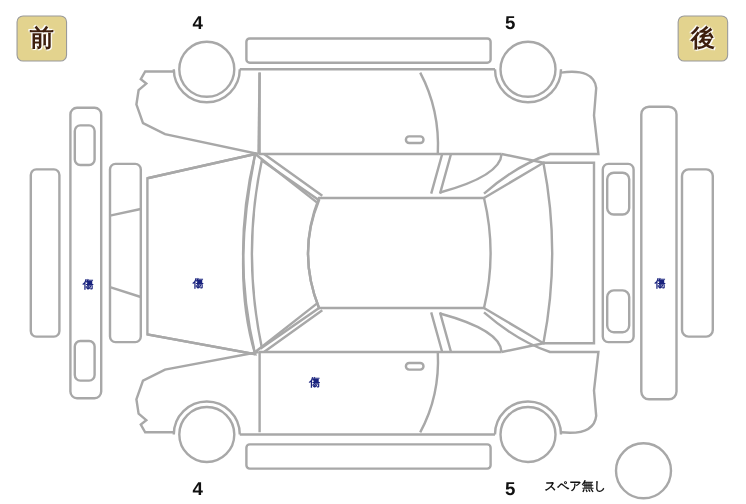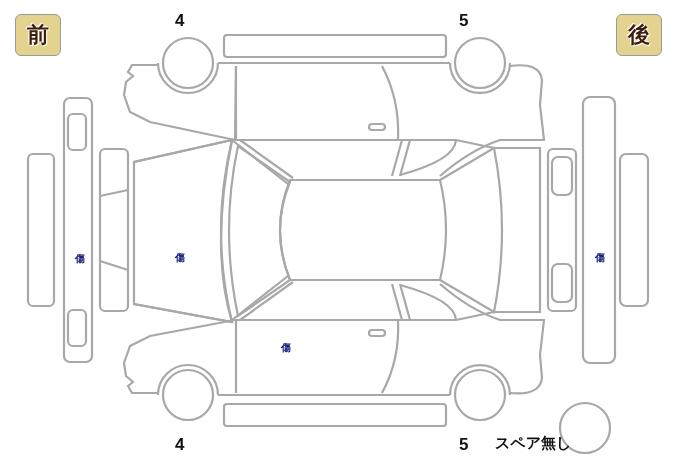--- a/index.html
+++ b/index.html
@@ -8,21 +8,21 @@
   .badge { position: absolute; width: 44px; height: 40px; top: 14px;
            background: #e3d38e; border: 1px solid #9a9a9a; border-radius: 6px;
            display: flex; align-items: center; justify-content: center;
            font-size: 22px; font-weight: bold; color: #3d1e0c;
            text-shadow: 0 0 2px #fff, 0 0 2px #fff, 1px 1px 0 #fff, -1px -1px 0 #fff; }
   #badge-front { left: 15px; }
   #badge-rear { left: 616px; }
   .num { position: absolute; font-family: "Liberation Sans", sans-serif;
          font-size: 17px; font-weight: bold; color: #111; }
   .mark { position: absolute; font-size: 10px; font-weight: bold; color: #1a237e; }
-  .spare { position: absolute; left: 495px; top: 434px; font-size: 15px;
+  .spare { position: absolute; left: 495px; top: 434px; font-size: 11px;
            font-weight: bold; color: #111; }
   svg { position: absolute; left: 0; top: 0; }
   svg .o { fill: none; stroke: #a8a8a8; stroke-width: 2.2; }
   svg .panel { fill: #ffffff; stroke: #a8a8a8; stroke-width: 2.2; }
 </style>
 </head>
 <body>
 
 <svg width="678" height="458" viewBox="0 0 678 458">
 

